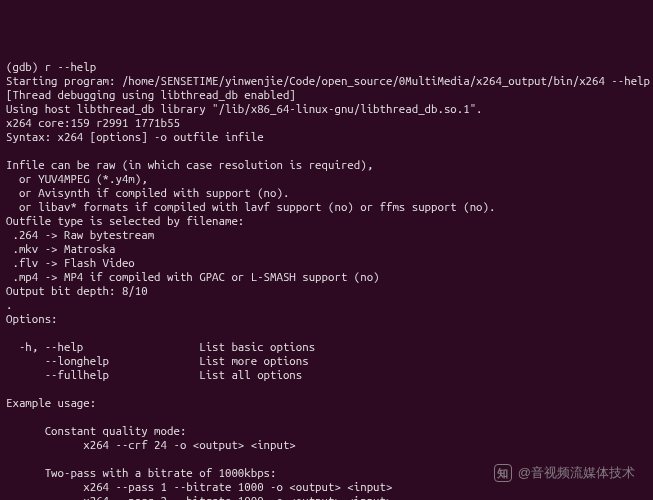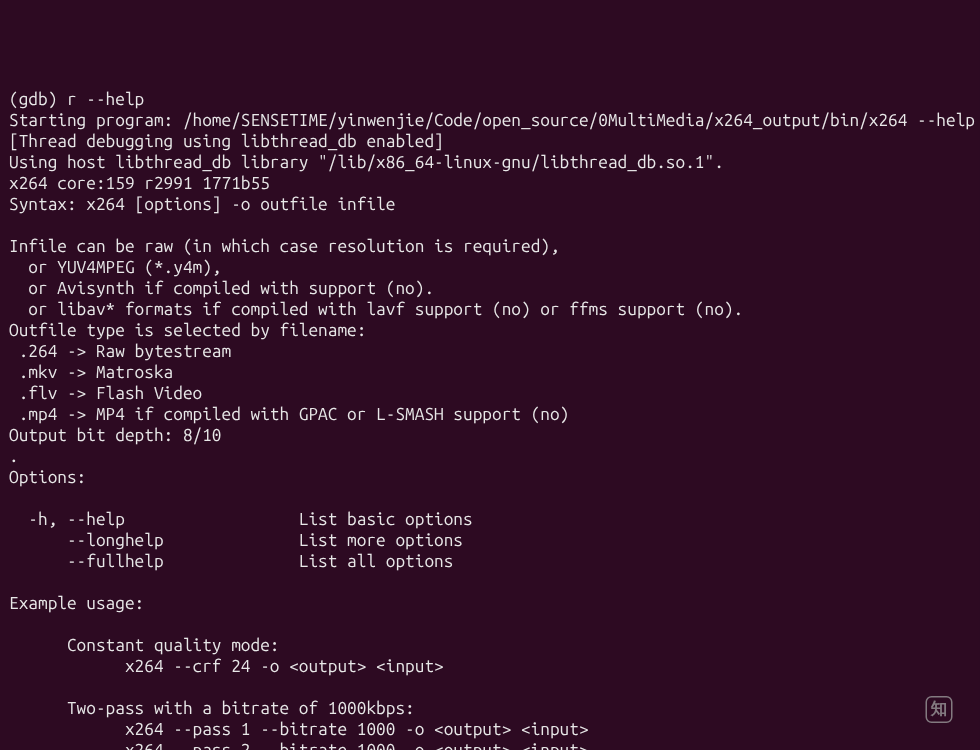--- a/index.html
+++ b/index.html
@@ -54,16 +54,17 @@
   </style>
 </head>
 <body>
 
 
 
 <div class="terminal" id="terminal-container"><div class="line">(gdb) r --help</div><div class="line">Starting program: /home/SENSETIME/yinwenjie/Code/open_source/0MultiMedia/x264_output/bin/x264 --help</div><div class="line">[Thread debugging using libthread_db enabled]</div><div class="line">Using host libthread_db library "/lib/x86_64-linux-gnu/libthread_db.so.1".</div><div class="line">x264 core:159 r2991 1771b55</div><div class="line">Syntax: x264 [options] -o outfile infile</div><div class="line"> </div><div class="line">Infile can be raw (in which case resolution is required),</div><div class="line">  or YUV4MPEG (*.y4m),</div><div class="line">  or Avisynth if compiled with support (no).</div><div class="line">  or libav* formats if compiled with lavf support (no) or ffms support (no).</div><div class="line">Outfile type is selected by filename:</div><div class="line"> .264 -&gt; Raw bytestream</div><div class="line"> .mkv -&gt; Matroska</div><div class="line"> .flv -&gt; Flash Video</div><div class="line"> .mp4 -&gt; MP4 if compiled with GPAC or L-SMASH support (no)</div><div class="line">Output bit depth: 8/10</div><div class="line">.</div><div class="line">Options:</div><div class="line"> </div><div class="line">  -h, --help                  List basic options</div><div class="line">      --longhelp              List more options</div><div class="line">      --fullhelp              List all options</div><div class="line"> </div><div class="line">Example usage:</div><div class="line"> </div><div class="line">      Constant quality mode:</div><div class="line">            x264 --crf 24 -o &lt;output&gt; &lt;input&gt;</div><div class="line"> </div><div class="line">      Two-pass with a bitrate of 1000kbps:</div><div class="line">            x264 --pass 1 --bitrate 1000 -o &lt;output&gt; &lt;input&gt;</div><div class="line">            x264 --pass 2 --bitrate 1000 -o &lt;output&gt; &lt;input&gt;</div></div>
 
 <div class="watermark">
   <span class="watermark-icon">知</span>
+  <span>@音视频流媒体技术</span>
 </div>
 
 
 
 
 </body></html>

